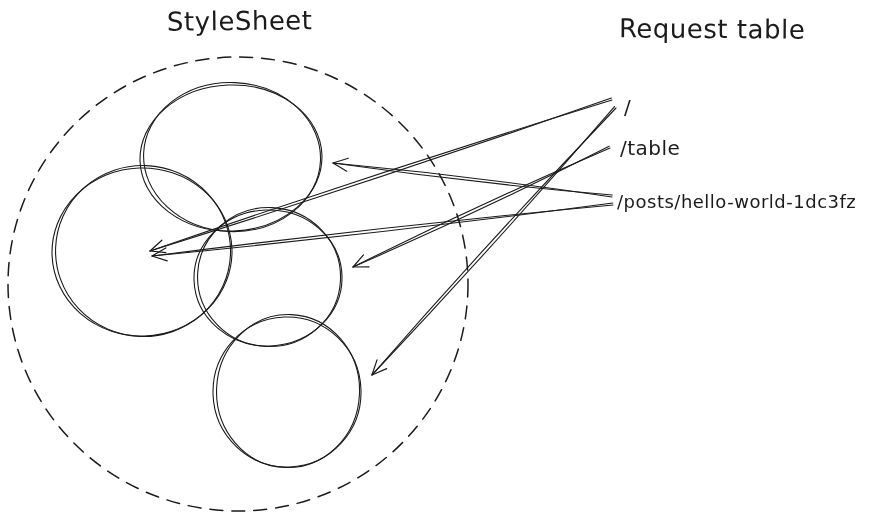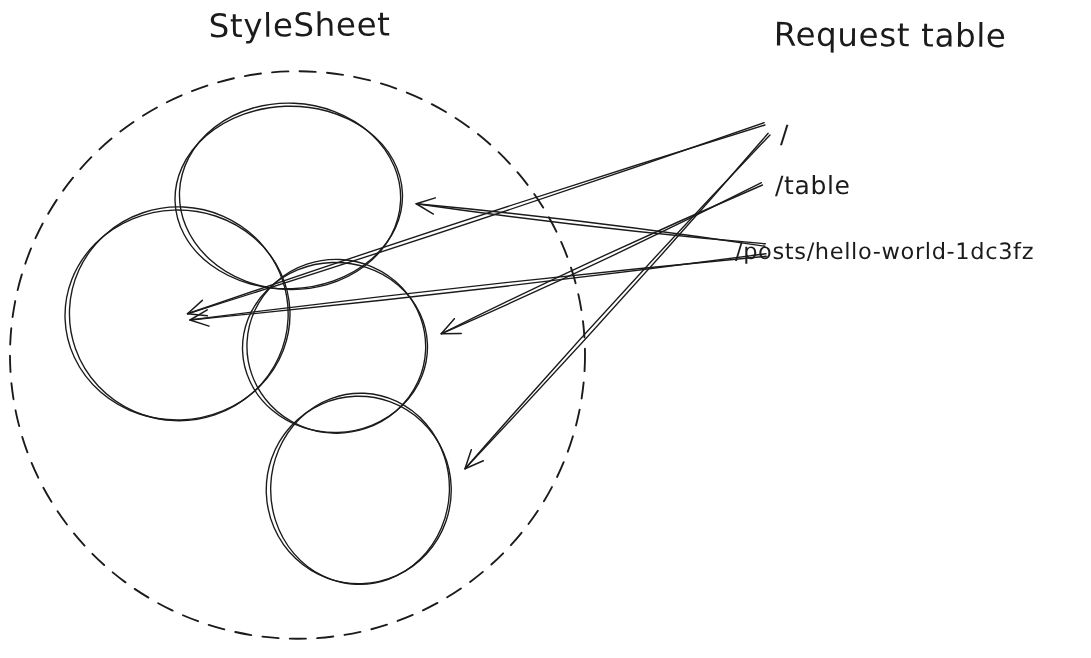--- a/index.html
+++ b/index.html
@@ -19,21 +19,21 @@
     white-space: nowrap;
     letter-spacing: 0.5px;
     line-height: 1;
     user-select: none;
   }
   .title-left  { left: 167px; top: 8px;  font-size: 26px; transform: rotate(-0.6deg); }
   .title-right { left: 619px; top: 16px; font-size: 26px; transform: rotate(0.4deg); }
   .route       { font-size: 20px; }
   .route-0 { left: 624px; top: 97px; }
   .route-1 { left: 620px; top: 138px; }
-  .route-2 { left: 588px; top: 193px; font-size: 18px; }
+  .route-2 { left: 617px; top: 193px; font-size: 18px; }
 </style>
 </head>
 <body>
 
 <div class="stage">
   <svg width="873" height="526" viewBox="0 0 873 526" xmlns="http://www.w3.org/2000/svg">
       <ellipse fill="none" stroke="#1b1b1b" stroke-linecap="round" stroke-linejoin="round" cx="238" cy="284" rx="230" ry="227" stroke-width="1.5" stroke-dasharray="13 9"></ellipse>
       <g>
         <ellipse fill="none" stroke="#1b1b1b" stroke-linecap="round" stroke-linejoin="round" cx="231" cy="158" rx="91" ry="73" stroke-width="1.1" transform="rotate(-2 231 158)"></ellipse>
         <ellipse fill="none" stroke="#1b1b1b" stroke-linecap="round" stroke-linejoin="round" cx="232" cy="157" rx="88.5" ry="74.5" stroke-width="1.1" transform="rotate(2.5 231 158)"></ellipse>

